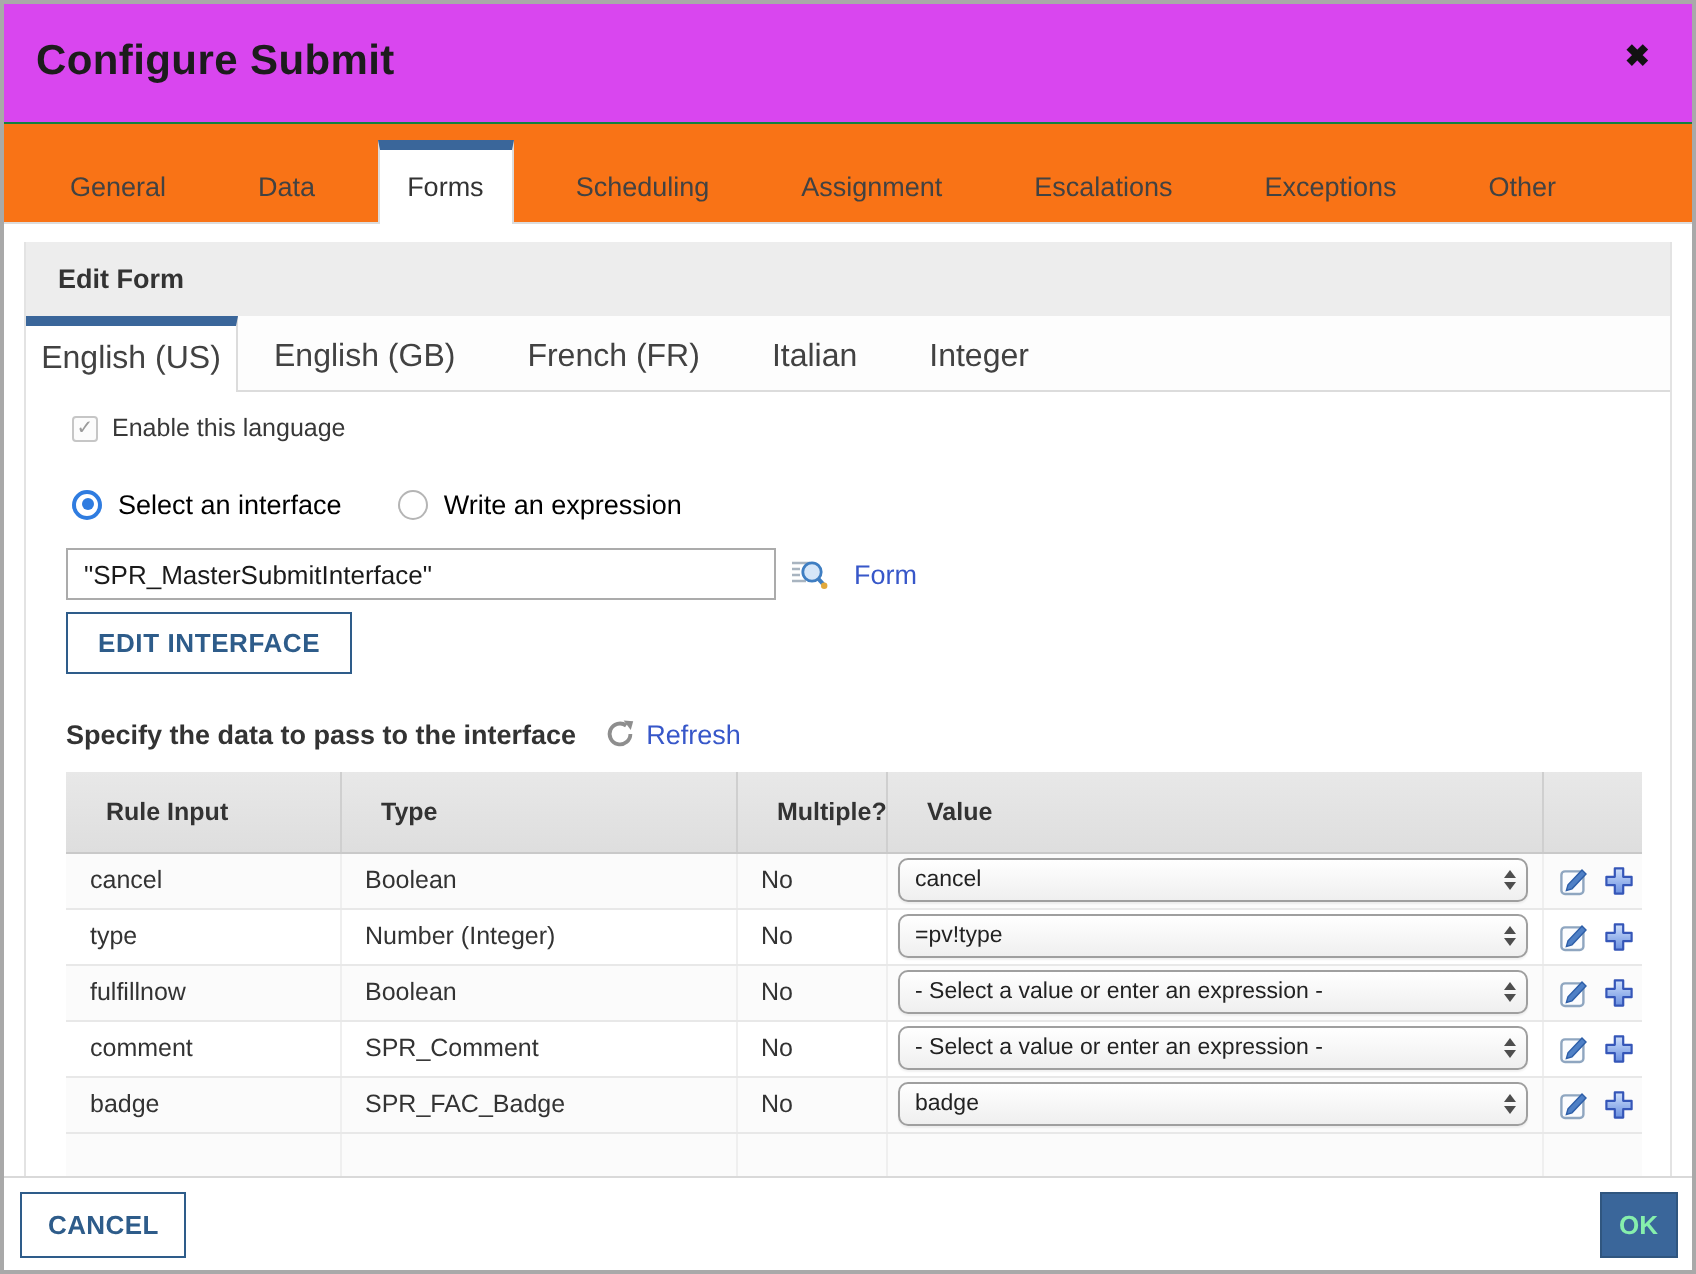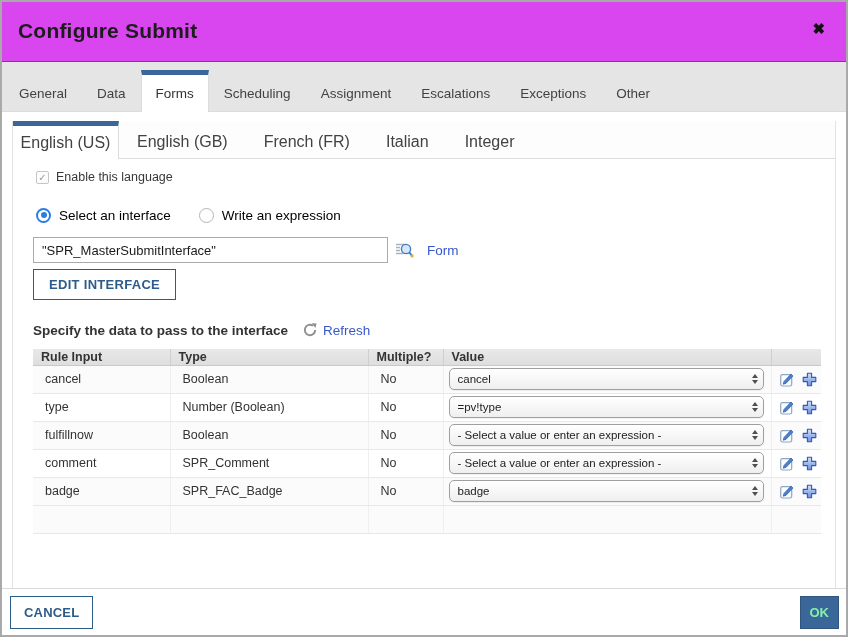--- a/index.html
+++ b/index.html
@@ -12,21 +12,21 @@
   *{box-sizing:border-box;}
   body{margin:0;background:#e9e9e9;font-family:"Liberation Sans",sans-serif;}
   .dialog{position:relative;width:848px;height:637px;background:#fff;border:2px solid #a9a9a9;overflow:hidden;}
 
   
   .dlg-header{height:60px;border-bottom:1px solid #15803d;position:relative;background:#d946ef;}
   .dlg-title{position:absolute;left:16px;top:17px;font-size:21px;font-weight:bold;color:#1c1c1c;letter-spacing:.2px;}
   .dlg-close{position:absolute;right:21px;top:19px;font-size:15px;font-weight:bold;color:#121212;cursor:pointer;line-height:1;}
 
   
-  .main-tabs{height:50px;display:flex;align-items:flex-end;padding-left:2px;border-bottom:1px solid var(--border);background:#e5e5e5;}
+  .main-tabs{height:50px;display:flex;align-items:flex-end;padding-left:18px;border-bottom:1px solid var(--border);background:#f97316;gap:16px;}
   .mtab{height:41px;display:flex;align-items:center;padding:0 15px;font-size:13.5px;color:#424242;border-top:5px solid transparent;cursor:pointer;white-space:nowrap;}
   .mtab.active{height:42px;margin-bottom:-1px;background:#fff;border-left:1px solid var(--border);border-right:1px solid var(--border);border-top:5px solid var(--accent);padding:0 14px;color:#333;}
 
   
   .tab-content{position:absolute;top:111px;bottom:47px;left:0;right:0;overflow:hidden;background:#fff;}
   .panel{margin:8px 10px 0;border-left:1px solid #e3e3e3;border-right:1px solid #e3e3e3;min-height:620px;background:#fff;}
   .panel-hd{height:37px;background:#ededed;display:flex;align-items:center;padding-left:16px;font-size:13.5px;font-weight:bold;color:#333;}
 
   
   .lang-tabs{height:38px;display:flex;align-items:stretch;border-bottom:1px solid var(--border);background:#fdfdfd;}
@@ -58,21 +58,21 @@
   .edit-iface-btn{margin-top:6px;height:31px;padding:0 15px;background:#fff;border:1px solid var(--accent-dark);color:var(--accent-dark);font-weight:bold;font-size:13px;letter-spacing:.3px;cursor:pointer;font-family:inherit;display:block;}
 
   
   .spec-row{margin-top:21px;display:flex;align-items:center;height:18px;}
   .spec-label{font-size:13.5px;font-weight:600;color:#333;}
   .refresh-icon{margin-left:15px;margin-right:6px;display:inline-flex;cursor:pointer;}
 
   
   table.grid{margin-top:10px;border-collapse:collapse;width:788px;table-layout:fixed;}
   col.c1{width:137px}col.c2{width:198px}col.c3{width:75px}col.c4{width:328px}col.c5{width:50px}
-  .grid thead th{background:linear-gradient(#e8e8e8,#dedede);height:16px;font-size:12.5px;font-weight:bold;color:#333;text-align:left;padding:0 0 0 8px;border-right:1px solid #cfcfcf;border-bottom:1px solid #c9c9c9;}
+  .grid thead th{background:linear-gradient(#e8e8e8,#dedede);height:40px;font-size:12.5px;font-weight:bold;color:#333;text-align:left;padding:0 0 0 20px;border-right:1px solid #cfcfcf;border-bottom:1px solid #c9c9c9;}
   .grid thead th:last-child{border-right:none;}
   .grid tbody td{height:28px;font-size:12.5px;color:#333;padding:0 0 0 12px;border-bottom:1px solid #e8e8e8;border-right:1px solid #efefef;background:#fff;overflow:hidden;white-space:nowrap;}
   .grid tbody td:last-child{border-right:none;}
   .grid tbody tr:nth-child(odd) td{background:#fbfbfb;}
   .grid td.vcell{padding-left:5px;}
   .grid td.acell{padding-left:8px;}
 
   
   .sel{width:315px;height:22px;display:flex;align-items:center;justify-content:space-between;border:1px solid #9f9f9f;border-radius:5px;background:linear-gradient(#ffffff,#efefef);padding:0 5px 0 8px;cursor:pointer;box-shadow:0 1px 1px rgba(0,0,0,.06);}
   .sel-txt{font-size:11.5px;color:#222;overflow:hidden;white-space:nowrap;}
@@ -138,20 +138,21 @@
     <span>Exceptions</span>
   </div>
 
   <div class="mtab">
     <span>Other</span>
   </div>
 </div>
 
   <div class="tab-content">
     <div class="panel">
+      <div class="panel-hd">Edit Form</div>
 
       <div class="lang-tabs">
   <div class="ltab active">
     <span>English (US)</span>
   </div>
 
   <div class="ltab">
     <span>English (GB)</span>
   </div>
 
@@ -255,21 +256,21 @@
       <span class="icon-btn">
         <svg width="15" height="15" viewBox="0 0 15 15">
           <path d="M5.4 1.2h4.2v4.2h4.2v4.2H9.6v4.2H5.4V9.6H1.2V5.4h4.2z" fill="url(#plusGrad)" stroke="#3556b8" stroke-width="1.1" stroke-linejoin="round"></path>
         </svg>
       </span>
     </td>
   </tr>
 
   <tr class="trow">
     <td>type</td>
-    <td>Number (Boolean)</td>
+    <td>Number (Integer)</td>
     <td>No</td>
     <td class="vcell">
       <div class="sel">
         <span class="sel-txt">=pv!type</span>
         <span class="stepper">
                       <i class="tu"></i>
                       <i class="td"></i>
                     </span>
       </div>
     </td>

